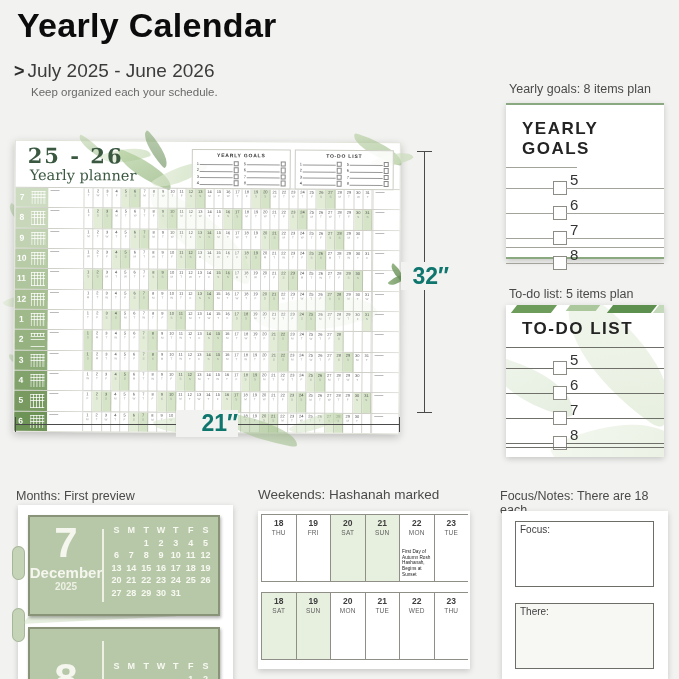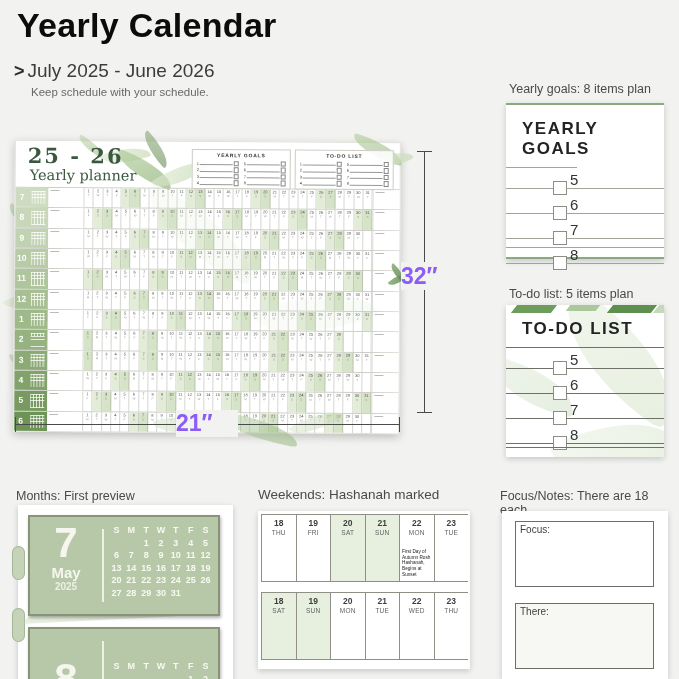--- a/index.html
+++ b/index.html
@@ -47,22 +47,22 @@
   .sat{background:#e2ecd7;} .sun{background:#d5e3c7;}
   .pdn{font-size:4px;color:#555;text-align:center;line-height:4px;}
   .pdw{font-size:3px;color:#999;text-align:center;line-height:4px;}
   
   .dimv{position:absolute;left:424px;top:152px;height:260px;border-left:1.5px solid #4a4a4a;}
   .dimv::before,.dimv::after{content:"";position:absolute;left:-8px;width:15px;border-top:1.5px solid #4a4a4a;}
   .dimv::before{top:-1px;} .dimv::after{bottom:-1px;}
   .dimh{position:absolute;left:16px;top:424px;width:383px;border-top:1.5px solid #4a4a4a;}
   .dimh::before,.dimh::after{content:"";position:absolute;top:-8px;height:15px;border-left:1.5px solid #4a4a4a;}
   .dimh::before{left:-1px;} .dimh::after{right:-1px;}
-  .dimlabel{position:absolute;font-size:23px;font-weight:800;color:#8b5cf6;background:#f2f2f0;
-            text-align:left;z-index:5;}
+  .dimlabel{position:absolute;font-size:23px;font-weight:800;color:#0f766e;background:#f2f2f0;
+            text-align:right;z-index:5;}
   .dlv{left:401px;top:262px;width:48px;height:28px;line-height:28px;}
   .dlh{left:176px;top:410px;width:62px;height:27px;line-height:27px;}
   
   .cap{position:absolute;font-size:12.5px;color:#4a4a4a;}
   
   .side-card{position:absolute;left:506px;width:158px;height:152px;background:#fff;
              box-shadow:0 2px 6px rgba(0,0,0,.18);}
   .goals-card{top:103px;border-top:2px solid #8aa981;border-bottom:2px solid #8aa981;}
   .todo-card{top:305px;overflow:hidden;}
   .panel-title{font-size:17px;letter-spacing:1.5px;color:#232323;font-weight:600;
@@ -130,21 +130,21 @@
 </head>
 <body>
 
 <div id="stage">
 
   <div class="title">Yearly Calendar</div>
   <div class="subrow">
     <span class="chev">&gt;</span>
     <span class="subtitle">July 2025 - June 2026</span>
   </div>
-  <div class="tagline">Keep schedule with your schedule.</div>
+  <div class="tagline">Keep organized each your schedule.</div>
 
   <span class="leaf mid" style="left:6px;top:208px;width:20px;height:10px;transform:rotate(40deg);opacity:.5"></span>
   <span class="leaf pale" style="left:4px;top:296px;width:22px;height:12px;transform:rotate(-30deg);opacity:.6"></span>
   <span class="leaf mid" style="left:8px;top:356px;width:18px;height:9px;transform:rotate(14deg);opacity:.45"></span>
 
   <div class="poster">
     <div class="phead">
       <span class="leaf mid" style="left:60px;top:-4px;width:30px;height:10px;transform:rotate(30deg);opacity:.5"></span>
       <span class="leaf pale" style="left:86px;top:2px;width:48px;height:16px;transform:rotate(-18deg)"></span>
       <span class="leaf mid" style="left:98px;top:14px;width:62px;height:20px;transform:rotate(22deg)"></span>
@@ -1939,21 +1939,21 @@
   </div>
 
   <div class="cap" style="left:16px;top:489px;">Months: First preview</div>
   <div class="mback"></div>
   <div class="tab" style="left:12px;top:546px;"></div>
   <div class="tab" style="left:12px;top:608px;"></div>
   <div class="between"></div>
   <div class="mc mc1">
     <div class="mc-left">
       <div class="big">7</div>
-      <div class="mname">May</div>
+      <div class="mname">December</div>
       <div class="myear">2025</div>
     </div>
     <div class="mc-div"></div>
     <div class="mc-right">
       <div class="mcal-grid">
           <div class="mcr">
             <span class="mcc">S</span>
             <span class="mcc">M</span>
             <span class="mcc">T</span>
             <span class="mcc">W</span>

